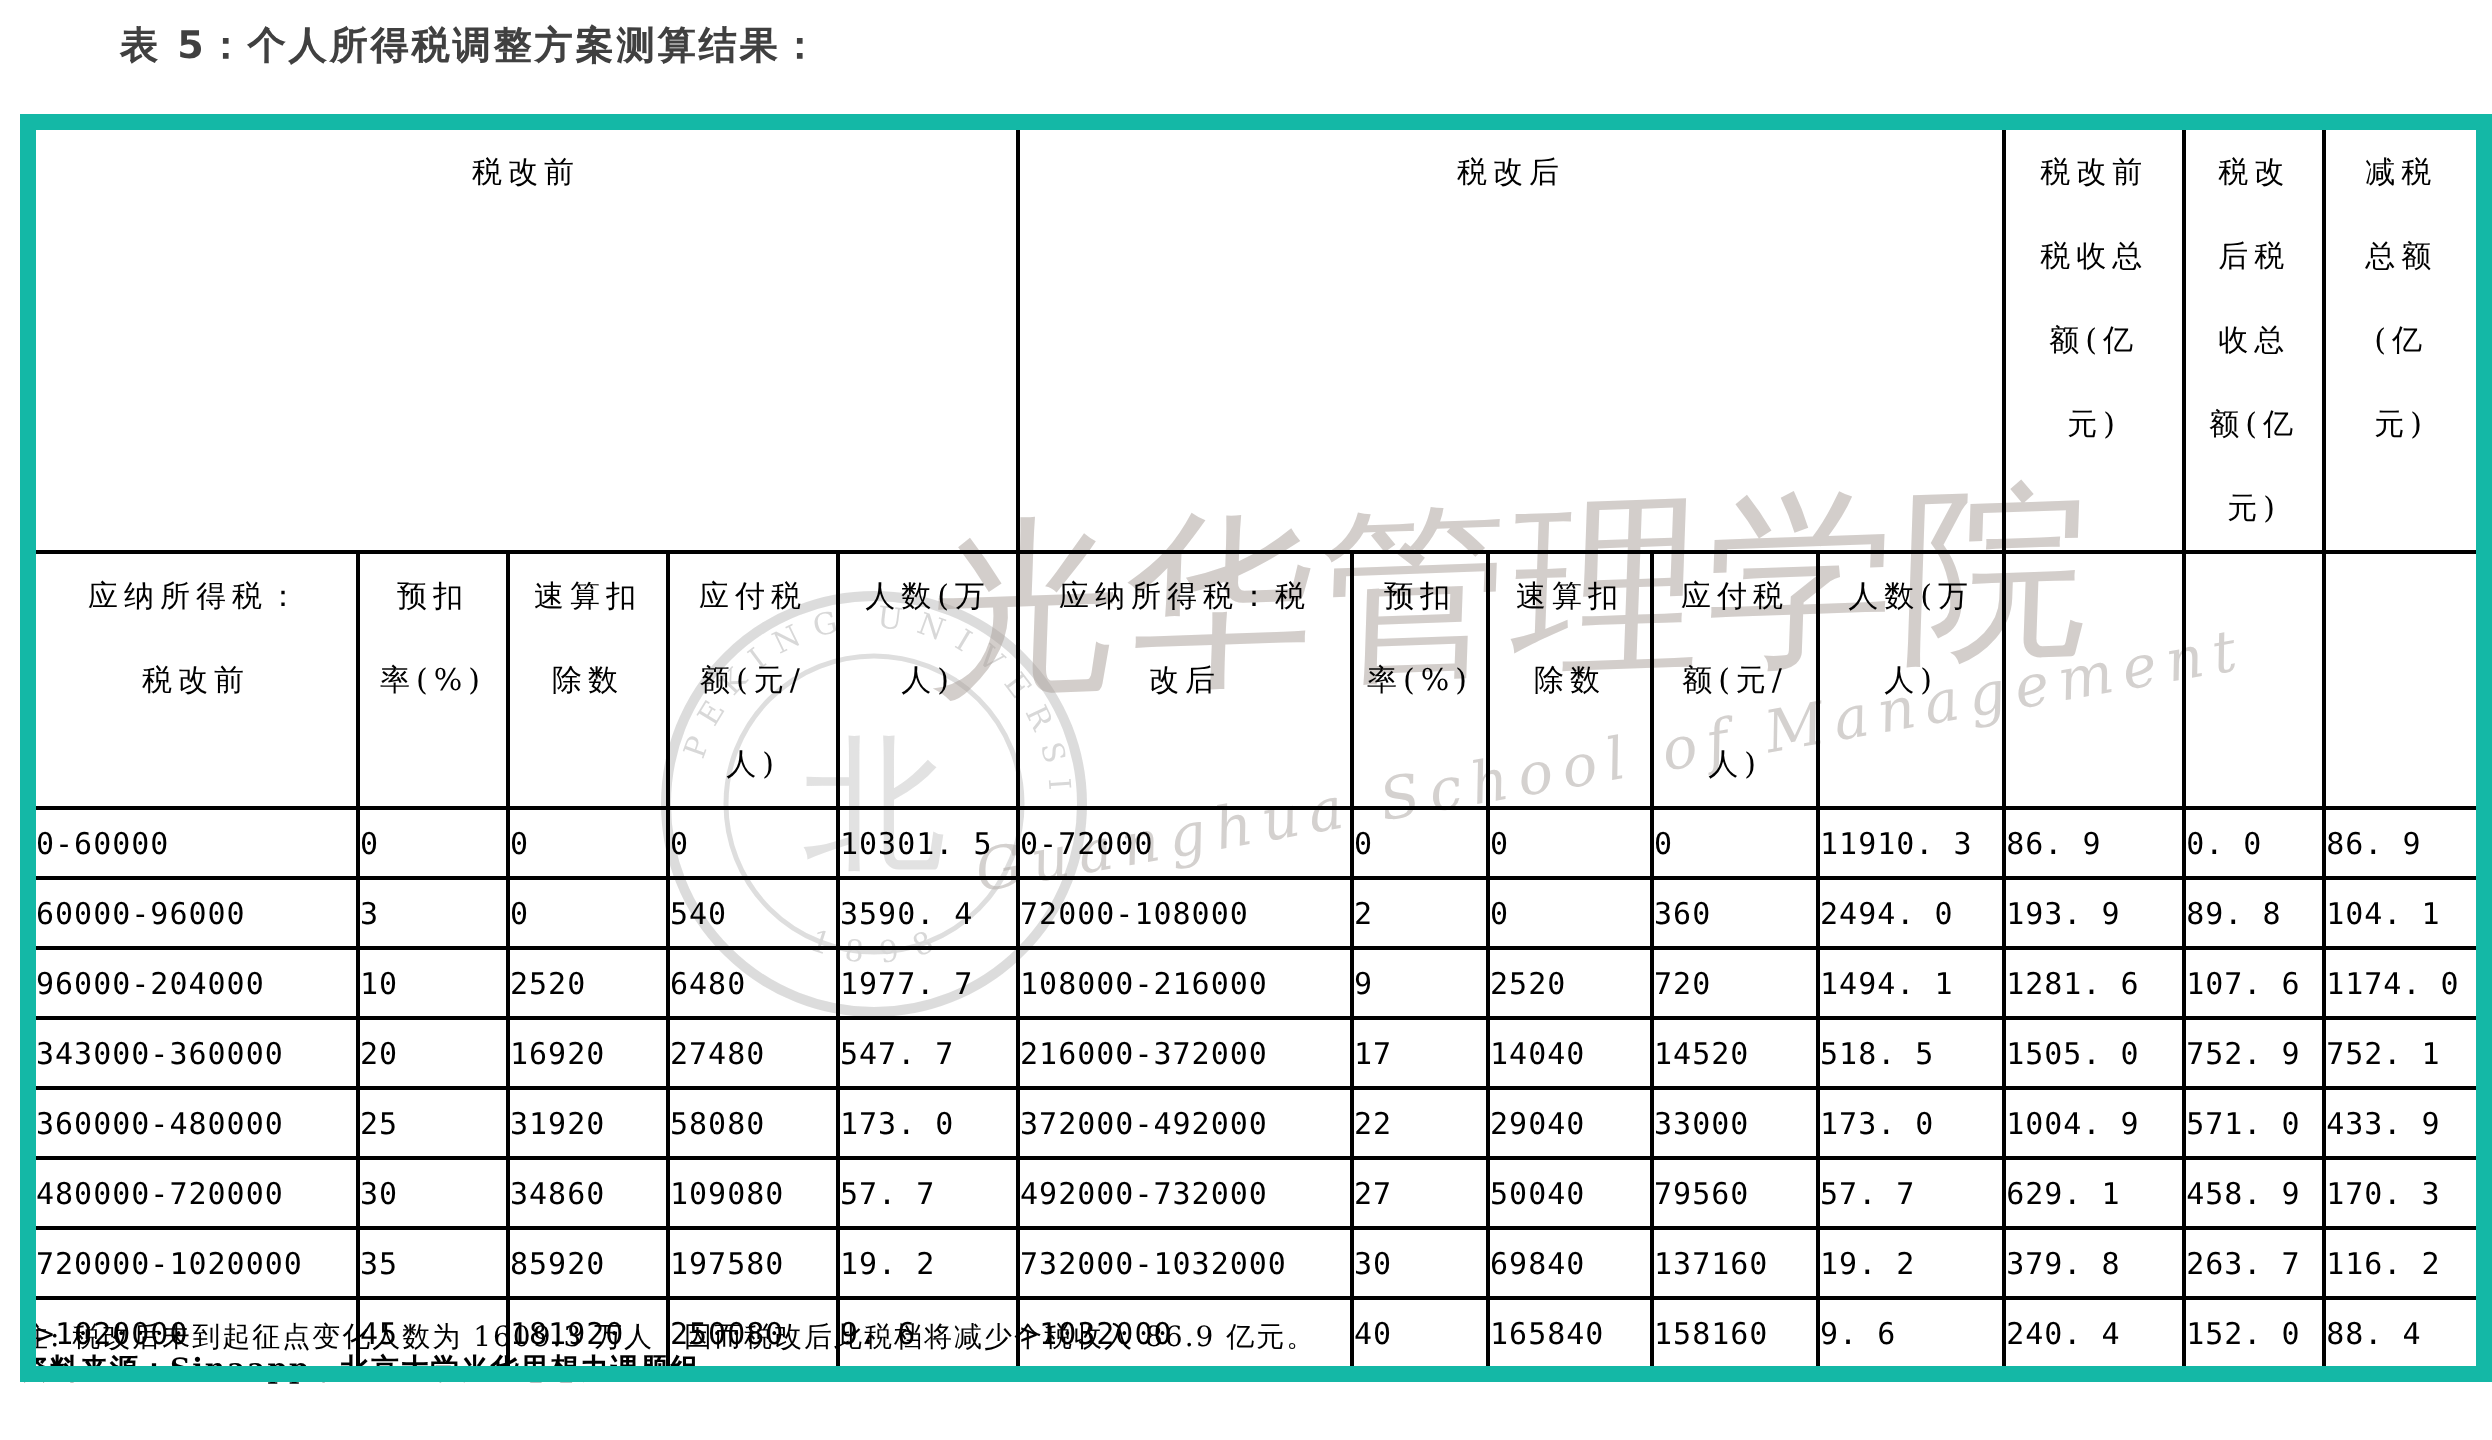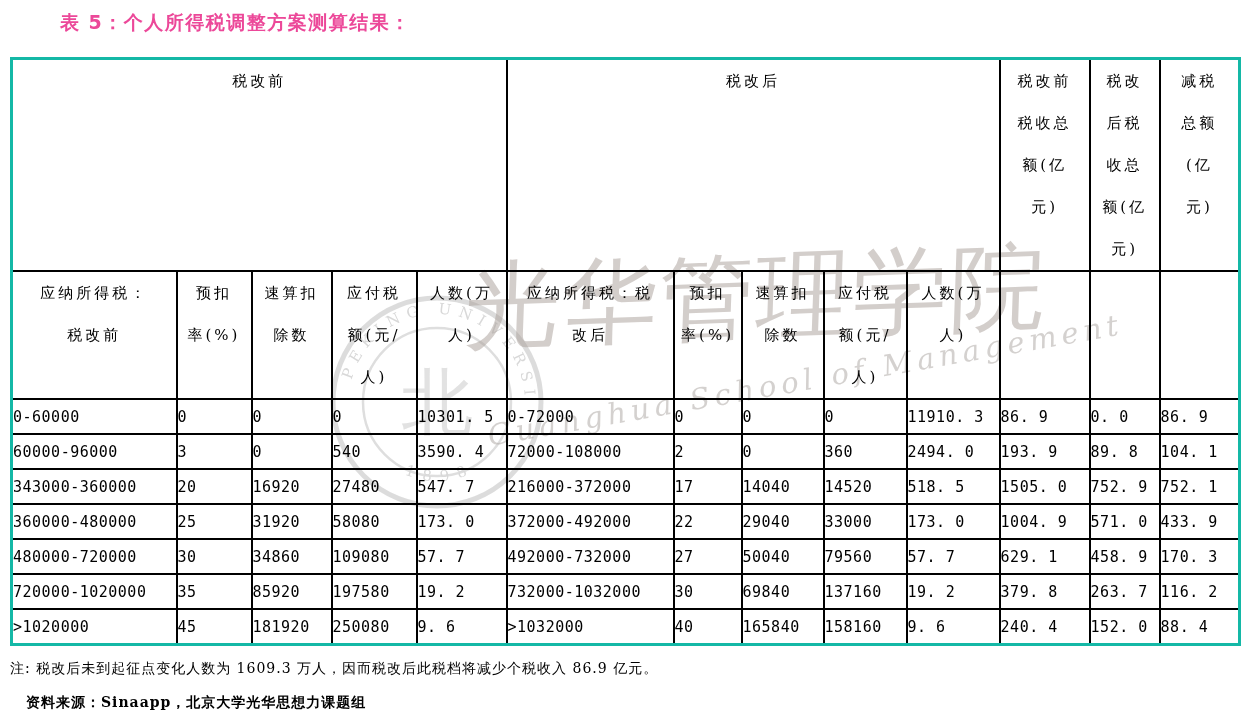--- a/index.html
+++ b/index.html
@@ -15,21 +15,21 @@
   .page { position: relative; width: 1246px; height: 720px; background: #fff; }
 
   .title {
     margin: 0;
     position: absolute;
     left: 60px;
     top: 10px;
     font-size: 19px;
     font-weight: bold;
     letter-spacing: 1.5px;
-    color: #ec4899;
+    color: #404040;
     font-family: "DejaVu Sans", sans-serif;
     text-align: right;
   }
 
   .table-wrap {
     position: absolute;
     left: 10px;
     top: 57px;
     width: 1228px;
   }
@@ -64,21 +64,21 @@
   }
 
   
   table.tax {
     position: relative;
     z-index: 1;
     border-collapse: collapse;
     table-layout: fixed;
     width: 1228px;
     background: transparent;
-    border: 3px solid #14b8a6;
+    border: 8px solid #14b8a6;
   }
   table.tax th, table.tax td {
     border: 2px solid #000;
     padding: 0;
     overflow: hidden;
   }
   thead th {
     font-family: "DejaVu Serif", serif;
     font-weight: normal;
     font-size: 15px;
@@ -107,21 +107,21 @@
     position: absolute;
     left: 10px;
     margin: 0;
     font-size: 14px;
     letter-spacing: 1px;
     font-family: "DejaVu Serif", serif;
     color: #000;
     white-space: nowrap;
   }
   .note { top: 660px; }
-  .source { top: 694px; font-weight: bold; padding-left: 16px; }
+  .source { top: 676px; font-weight: bold; }
 </style>
 </head>
 <body>
 
 <div class="page">
 
   <h1 class="title">表 5：个人所得税调整方案测算结果：</h1>
 
   <div class="table-wrap">
 
@@ -234,20 +234,35 @@
             <td>72000-108000</td>
             <td>2</td>
             <td>0</td>
             <td>360</td>
             <td>2494. 0</td>
             <td>193. 9</td>
             <td>89. 8</td>
             <td>104. 1</td>
           </tr>
           <tr>
+            <td>96000-204000</td>
+            <td>10</td>
+            <td>2520</td>
+            <td>6480</td>
+            <td>1977. 7</td>
+            <td>108000-216000</td>
+            <td>9</td>
+            <td>2520</td>
+            <td>720</td>
+            <td>1494. 1</td>
+            <td>1281. 6</td>
+            <td>107. 6</td>
+            <td>1174. 0</td>
+          </tr>
+          <tr>
             <td>343000-360000</td>
             <td>20</td>
             <td>16920</td>
             <td>27480</td>
             <td>547. 7</td>
             <td>216000-372000</td>
             <td>17</td>
             <td>14040</td>
             <td>14520</td>
             <td>518. 5</td>

